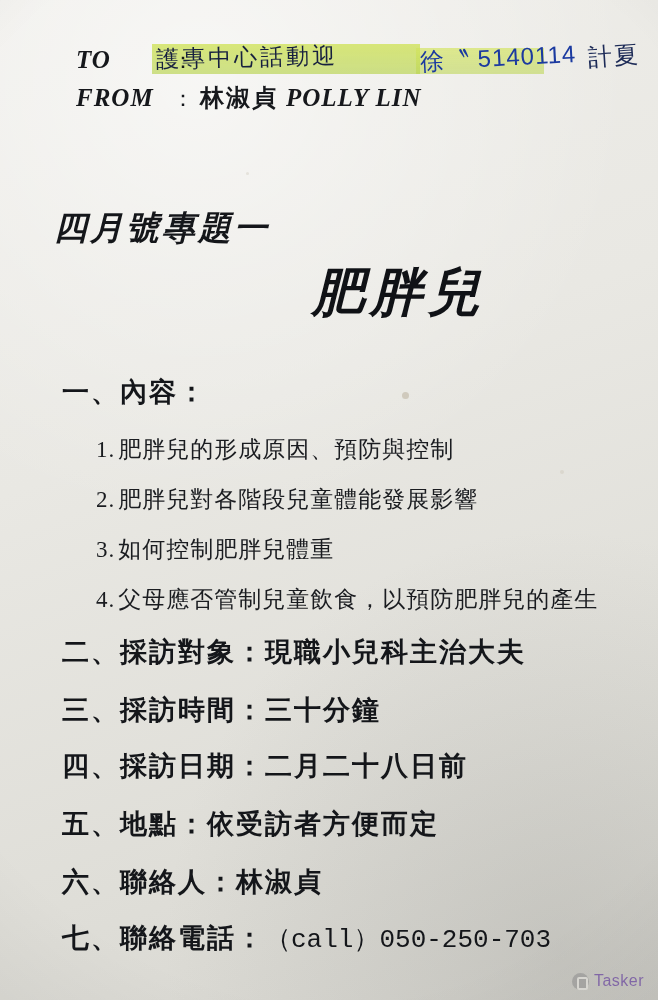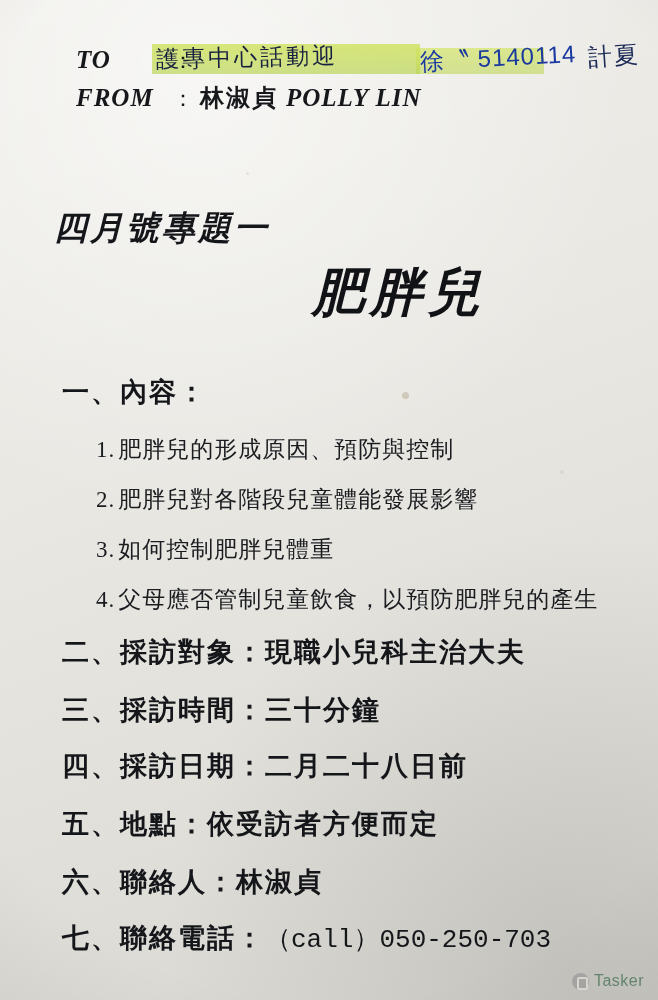--- a/index.html
+++ b/index.html
@@ -204,21 +204,21 @@
     content: "";
     position: absolute;
     left: 5px; top: 4px;
     width: 7px; height: 9px;
     border: 2px solid #e9e8e3;
     border-radius: 2px;
   }
   .wm-text {
     font-family: "Liberation Sans", sans-serif;
     font-size: 16px;
-    color: #14532d;
+    color: #4c1d95;
     letter-spacing: 0.5px;
   }
 </style>
 </head>
 <body>
 
 <div id="page">
   <div class="paper"></div>
 
   <div class="speck" style="left:402px;top:392px;width:7px;height:7px;"></div>

